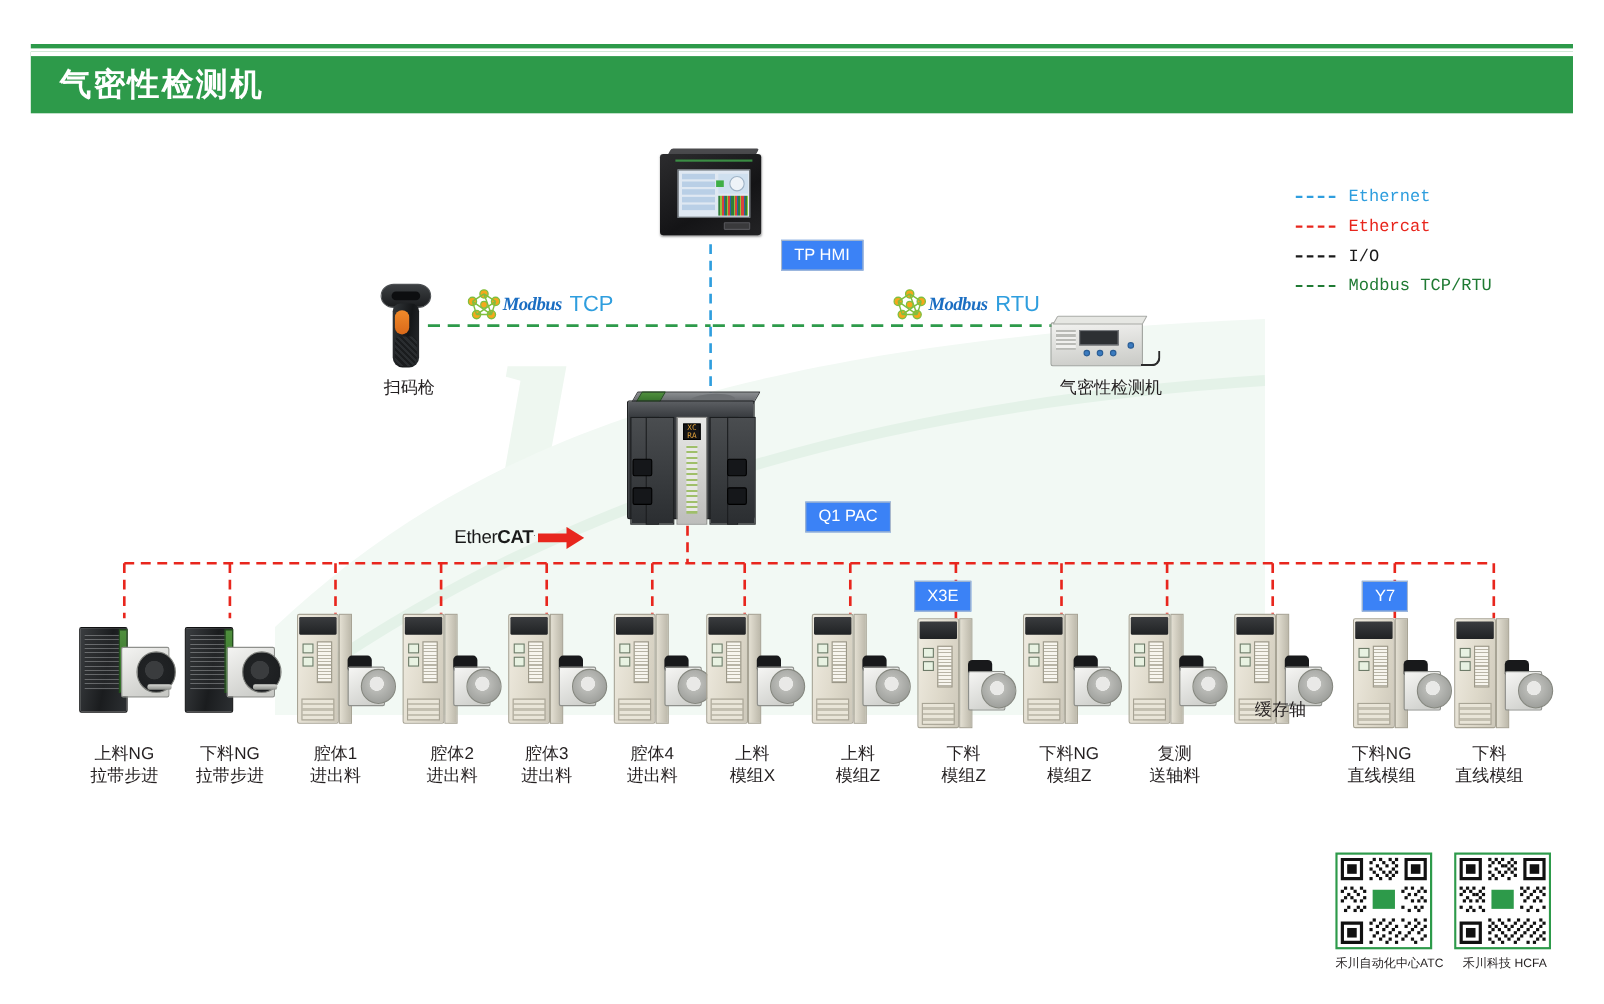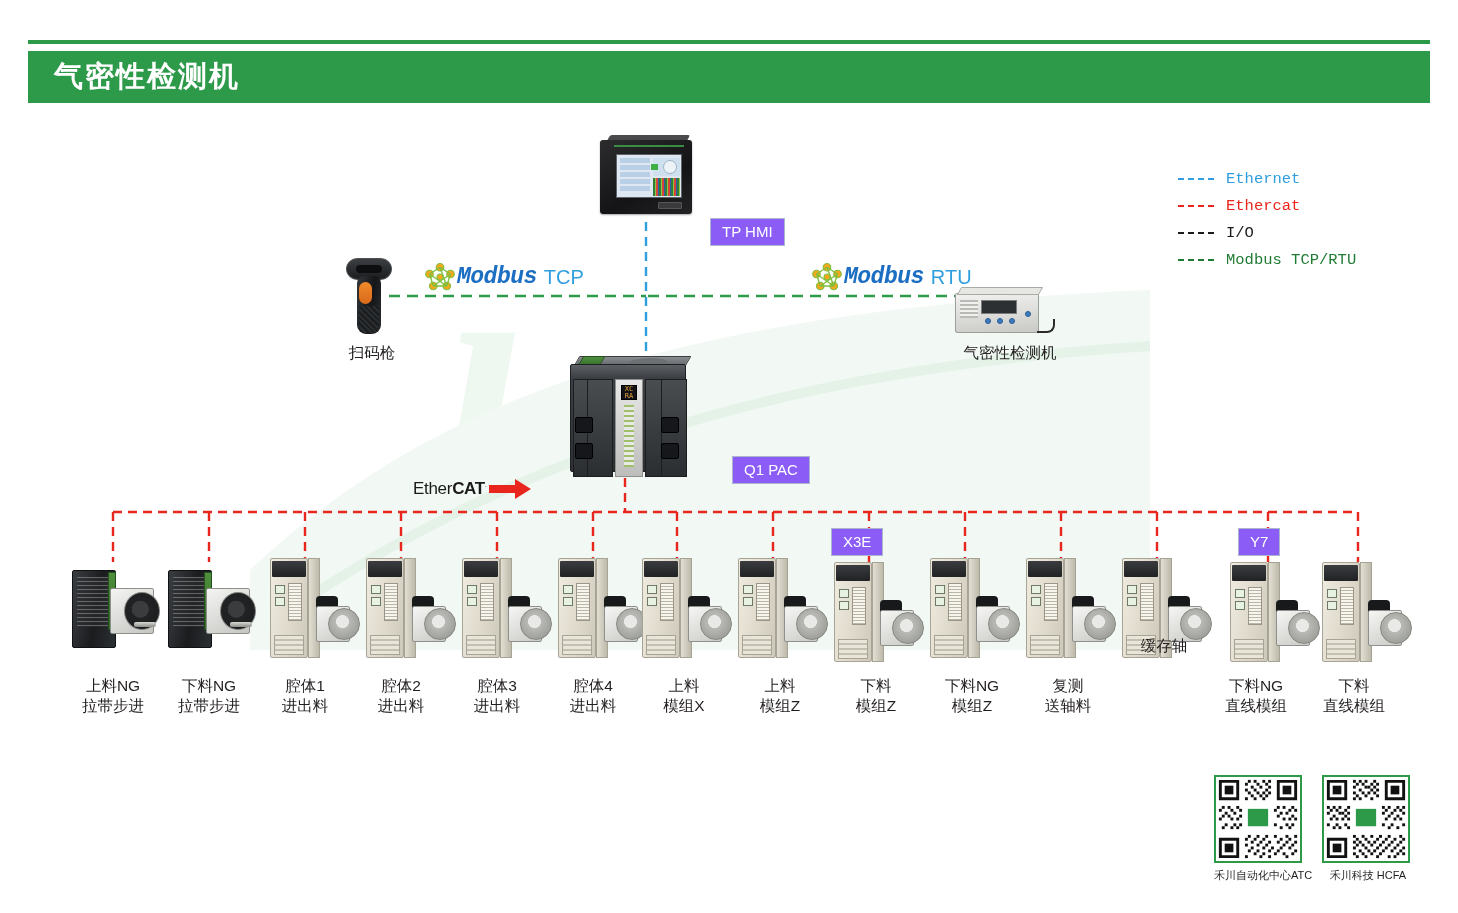--- a/index.html
+++ b/index.html
@@ -53,21 +53,21 @@
   #legend {
     position:absolute; left:1178px; top:165px; z-index:6;font-family:Liberation Mono, monospace;
   }
   .legend-row { display:flex; align-items:center; height:27px; }
   .legend-dash { width:36px; height:0; border-top:2.5px dashed currentColor; margin-right:12px; }
   .legend-label { font-size:15.5px; }
 
   
   .badge {
     position:absolute;
-    background:#8b5cf6;
+    background:#3b82f6;
     border:1px solid #a9b8cc;
     color:#ffffff;
     font-size:15px;
     padding:4px 11px 5px 11px;
     white-space:nowrap;
     z-index:8;
   }
 
   
   .caption {
@@ -197,22 +197,22 @@
   
   #qr-zone { position:absolute; left:1214px; top:775px; display:flex; gap:16px; z-index:6; }
   .qr-item { width:92px; text-align:center; }
   .qr-box { width:88px; height:88px; border:2px solid #2d9a4a; background:#fff;
     position:relative; overflow:hidden; }
   .qr-caption { font-size:11px; margin-top:5px; color:#231f20; white-space:nowrap; }
 
   
   .modbus { position:absolute; z-index:7; display:flex; align-items:center; }
   .modbus-mark { width:30px; height:30px; margin-right:2px; }
-  .modbus-word { font-family:Liberation Mono, monospace; font-style:italic;
-    font-weight:700; font-size:23px; color:#1b6ec2; letter-spacing:-.5px; }
+  .modbus-word { font-family:Liberation Serif, serif; font-style:italic;
+    font-weight:700; font-size:17px; color:#1b6ec2; letter-spacing:-.5px; }
   .modbus-proto { font-size:20px; color:#2f9ede; margin-left:7px; }
 
   
   #ethercat-logo { position:absolute; left:413px; top:479px; z-index:7;
     display:flex; align-items:center; }
   #ethercat-word { font-size:17px; color:#1a1a1a; letter-spacing:-.3px; }
   #ethercat-word b { font-weight:700; }
   #ethercat-sub { font-size:7px; vertical-align:super; }
 </style>
 </head>
@@ -575,21 +575,21 @@
   <div>拉带步进</div>
 </div>
 <div class="caption" style="left:149px; top:676px; width:120px;">
   <div>下料NG</div>
   <div>拉带步进</div>
 </div>
 <div class="caption" style="left:245px; top:676px; width:120px;">
   <div>腔体1</div>
   <div>进出料</div>
 </div>
-<div class="caption" style="left:341px; top:676px; width:120px;">
+<div class="caption" style="left:351px; top:676px; width:120px;">
   <div>腔体2</div>
   <div>进出料</div>
 </div>
 <div class="caption" style="left:437px; top:676px; width:120px;">
   <div>腔体3</div>
   <div>进出料</div>
 </div>
 <div class="caption" style="left:533px; top:676px; width:120px;">
   <div>腔体4</div>
   <div>进出料</div>

